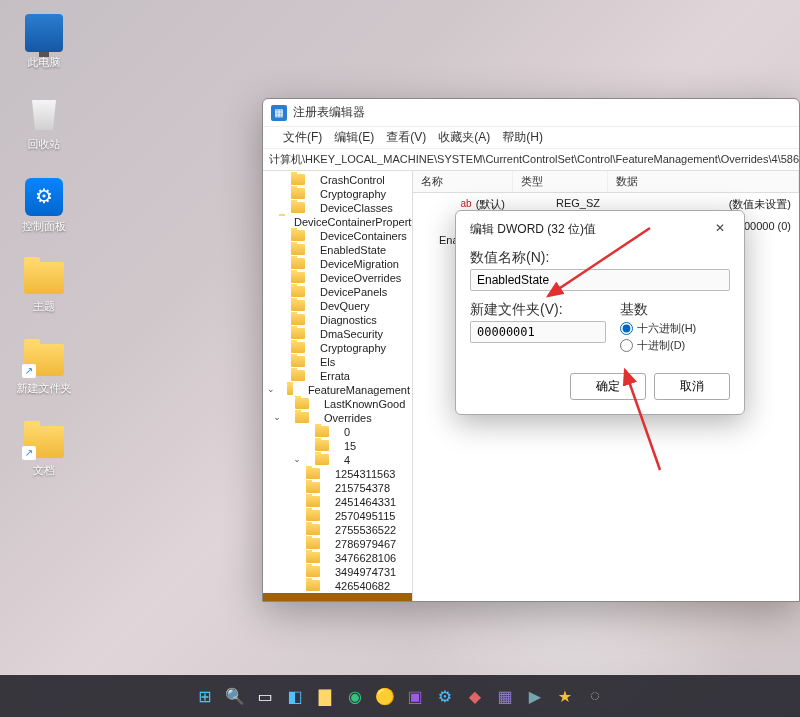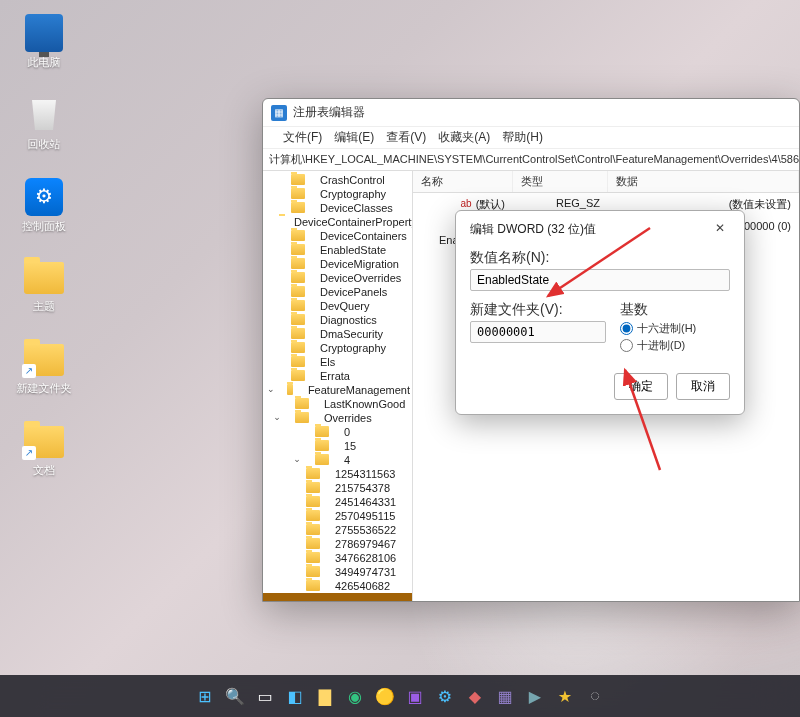--- a/index.html
+++ b/index.html
@@ -93,21 +93,21 @@
   .dialog .value-col { flex:1; }
   .dialog .value-input {
     width:125px; padding:3px 6px; font-size:12px; font-family:Consolas,monospace;
     border:none; border-bottom:2px solid #0067c0; background:transparent;
   }
   .dialog .radix { width:110px; }
   .radio-row { display:flex; align-items:center; gap:4px; font-size:11px; color:#333; margin:2px 0; }
   .radio-row input { accent-color:#0067c0; }
   .dlg-buttons { display:flex; justify-content:flex-end; gap:8px; margin-top:18px; }
   .dlg-buttons button {
-    width:54px; padding:4px 0; font-size:12px; background:#fff; border:1px solid #aaa; border-radius:3px;
+    width:76px; padding:4px 0; font-size:12px; background:#fff; border:1px solid #aaa; border-radius:3px;
   }
 
   
   .arrow { position:absolute; pointer-events:none; }
 </style>
 </head>
 <body>
 
 <div class="wallpaper-swirl"></div>
 

